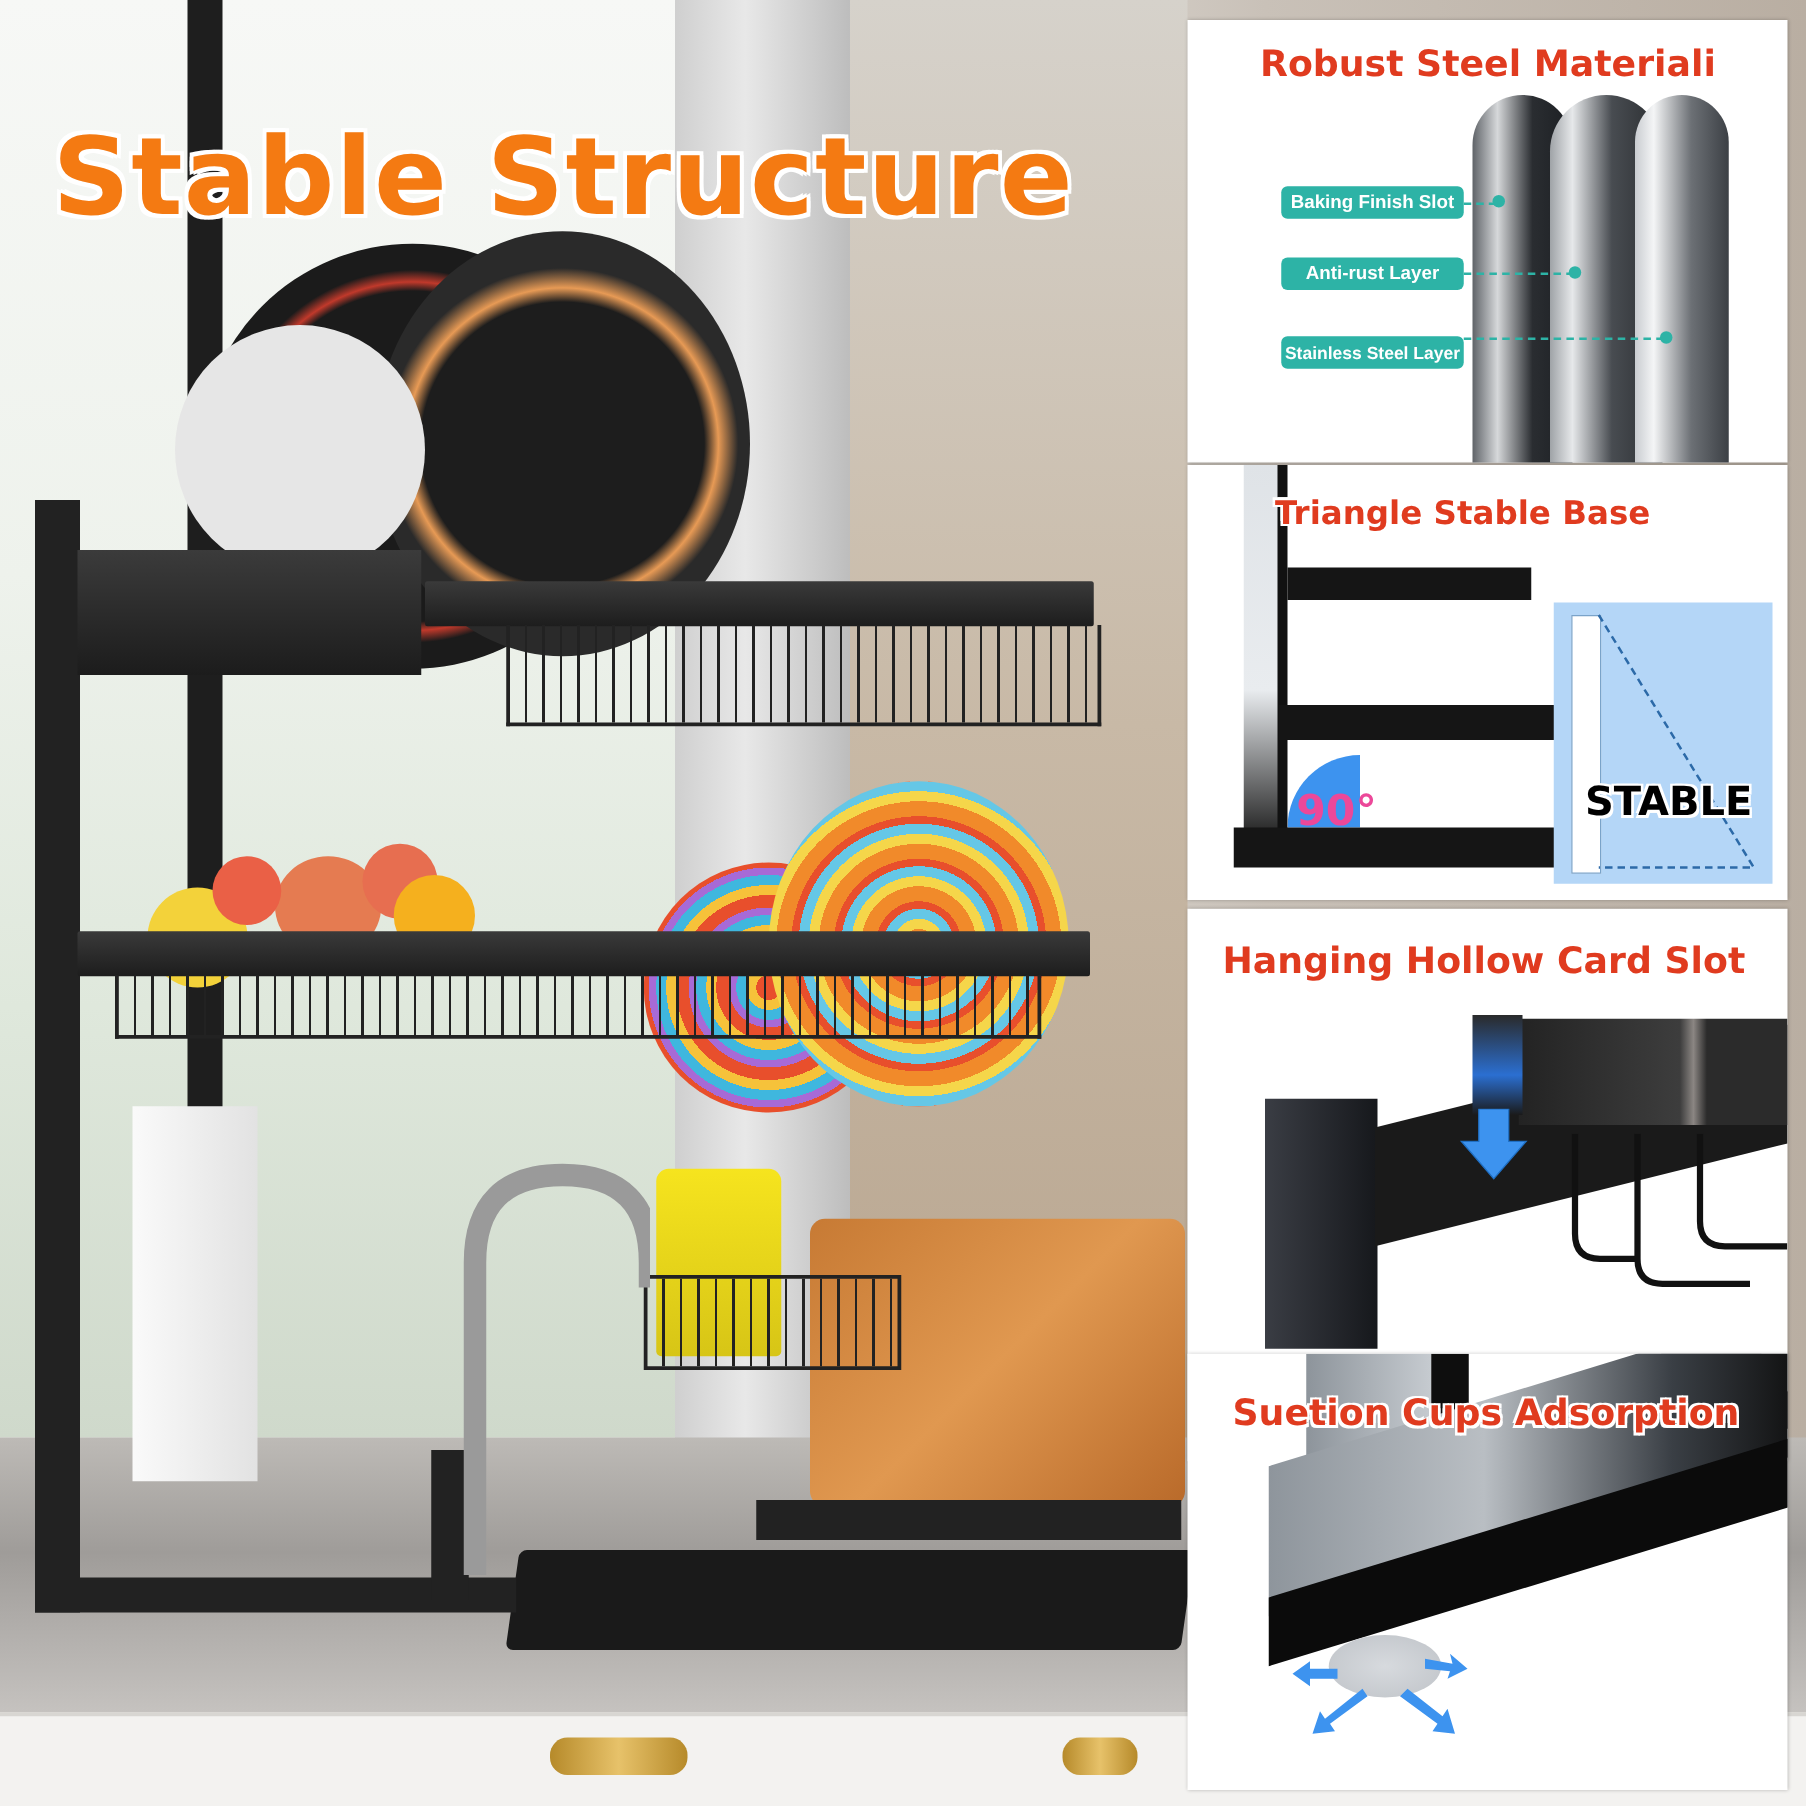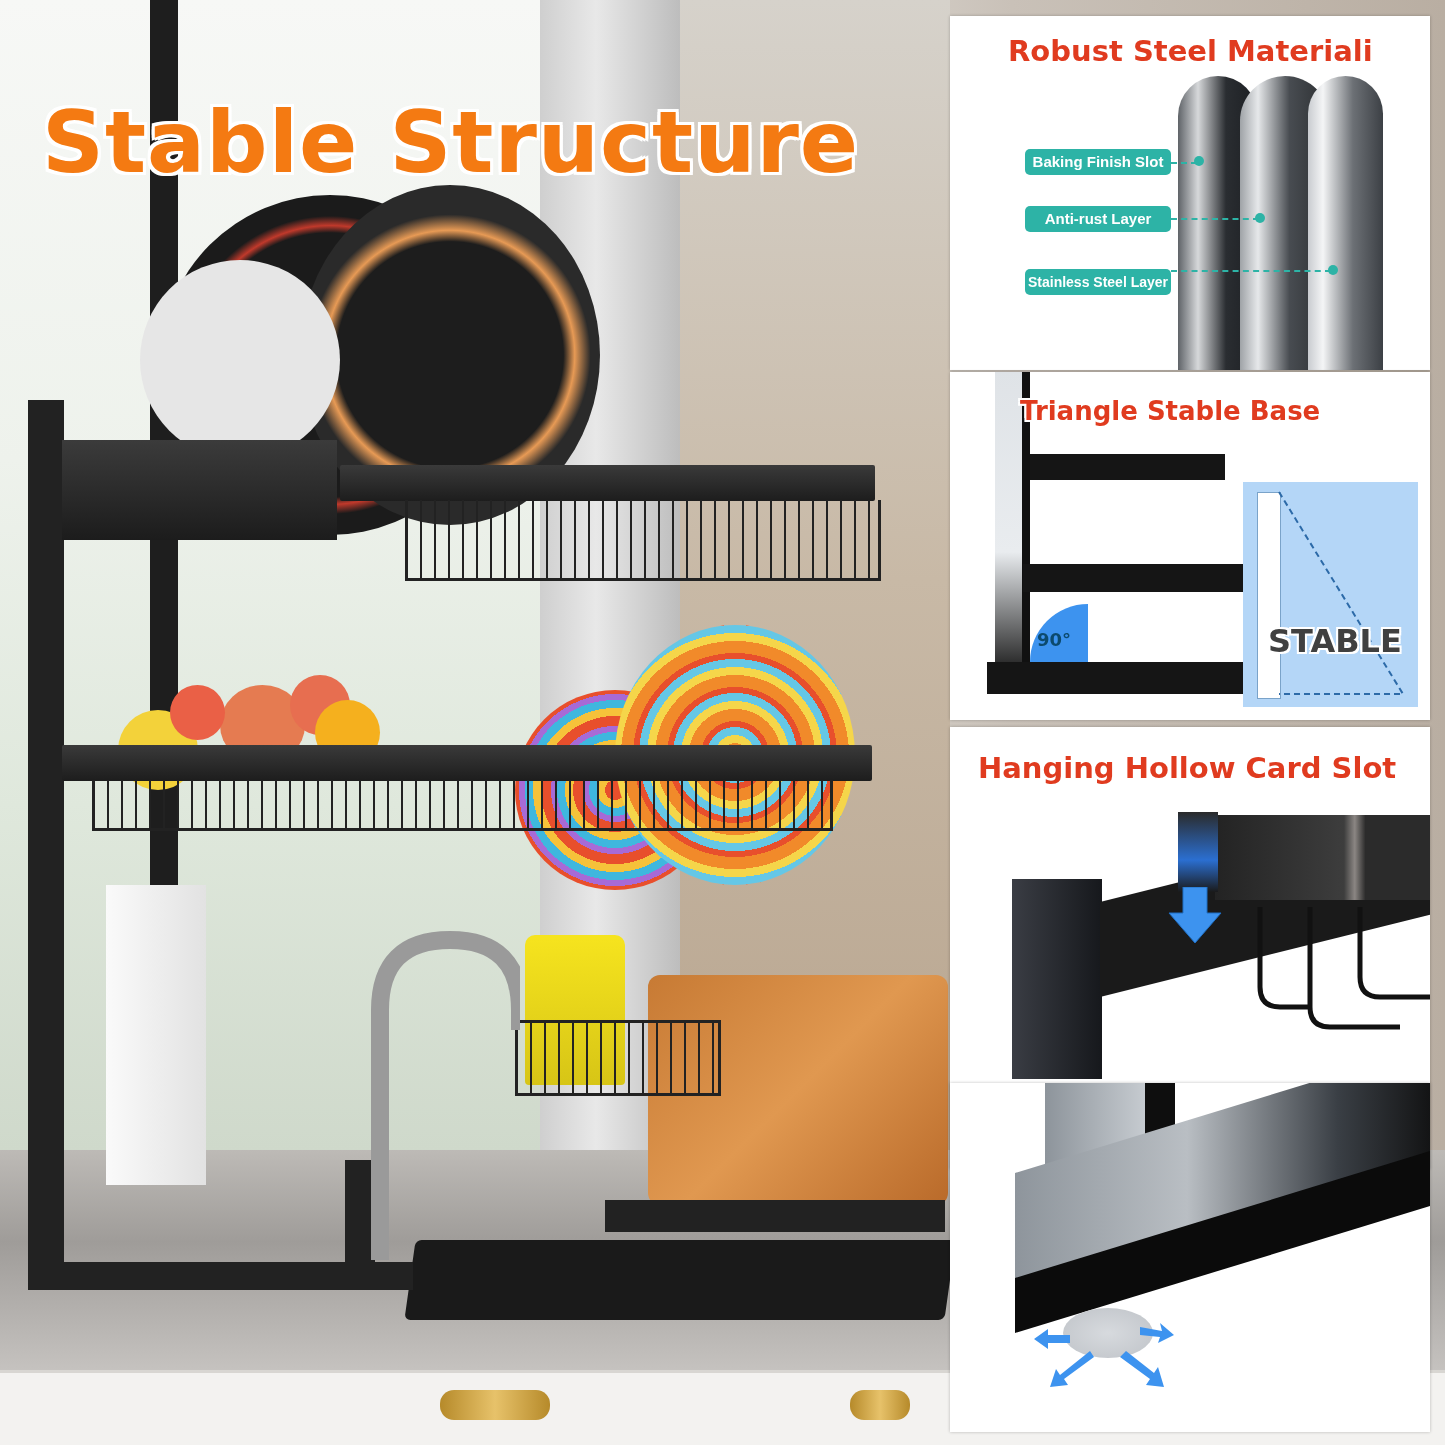--- a/index.html
+++ b/index.html
@@ -35,24 +35,24 @@
     text-shadow:-3px -3px 0 #fff,3px -3px 0 #fff,-3px 3px 0 #fff,3px 3px 0 #fff,0 3px 0 #fff,0 -3px 0 #fff,3px 0 0 #fff,-3px 0 0 #fff;}
   .panel{position:absolute;left:950px;width:480px;background:#fff;overflow:hidden;box-shadow:0 0 3px rgba(0,0,0,.25);}
   .panel-title{position:absolute;font-family:"DejaVu Sans",sans-serif;font-weight:bold;color:#e03b1f;white-space:nowrap;
     text-shadow:-2px -2px 0 #fff,2px -2px 0 #fff,-2px 2px 0 #fff,2px 2px 0 #fff;z-index:5;}
   .tag{position:absolute;left:75px;width:146px;height:26px;background:#2db3a6;border-radius:5px;color:#fff;
     font-family:"Liberation Sans",sans-serif;font-weight:bold;font-size:15px;line-height:26px;text-align:center;z-index:4;}
   .dash{position:absolute;height:0;border-top:2px dashed #2db3a6;z-index:4;}
   .dot{position:absolute;width:10px;height:10px;border-radius:50%;background:#2db3a6;z-index:4;}
   .tube{position:absolute;top:60px;height:320px;border-radius:60px 60px 0 0;}
   .stable-box{position:absolute;left:293px;top:110px;width:175px;height:225px;background:#b4d6f7;}
-  .stable-text{position:absolute;left:318px;top:250px;font-size:32px;font-weight:900;color:#404040;font-family:"DejaVu Sans",sans-serif;
+  .stable-text{position:absolute;left:318px;top:250px;font-size:32px;font-weight:900;color:#000000;font-family:"DejaVu Sans",sans-serif;
     text-shadow:-2px -2px 0 #fff,2px -2px 0 #fff,-2px 2px 0 #fff,2px 2px 0 #fff;z-index:4;}
   .deg-badge{position:absolute;left:80px;top:232px;width:116px;height:116px;border-radius:50%;background:#3d93ef;clip-path:inset(0 50% 50% 0);}
-  .deg-text{position:absolute;left:87px;top:257px;color:#0c4a6e;font-weight:bold;font-size:18px;font-family:"DejaVu Sans",sans-serif;z-index:4;}
+  .deg-text{position:absolute;left:87px;top:257px;color:#ec4899;font-weight:bold;font-size:34px;font-family:"DejaVu Sans",sans-serif;z-index:4;}
 </style>
 </head>
 <body>
 
 <div class="scene">
   <div class="window"></div>
   <div class="window-frame-v" style="left:150px"></div>
   <div class="pillar"></div>
   <div class="stone"></div>
   <div class="counter"></div>
@@ -152,13 +152,14 @@
   <div style="position:absolute;left:65px;top:195px;width:430px;height:55px;background:#0b0b0b;transform:skewY(-17deg);transform-origin:left bottom"></div>
   <div style="position:absolute;left:113px;top:225px;width:90px;height:50px;border-radius:50%;background:radial-gradient(ellipse,#d7dade,#bfc3c8)"></div>
   <svg style="position:absolute;left:80px;top:230px" width="160" height="80">
     <g fill="#3d93ef">
       <path d="M40 22 L18 22 L18 16 L4 26 L18 36 L18 30 L40 30 Z"></path>
       <path d="M110 14 L132 18 L130 10 L144 22 L128 30 L130 24 L110 22 Z"></path>
       <path d="M60 38 L30 62 L26 56 L20 74 L38 72 L34 66 L64 44 Z"></path>
       <path d="M96 38 L124 60 L128 54 L134 74 L116 72 L120 66 L90 44 Z"></path>
     </g>
   </svg>
+  <div class="panel-title" style="left:36px;top:30px;font-size:29px">Suetion Cups Adsorption</div>
 </div>
 
 </body></html>

